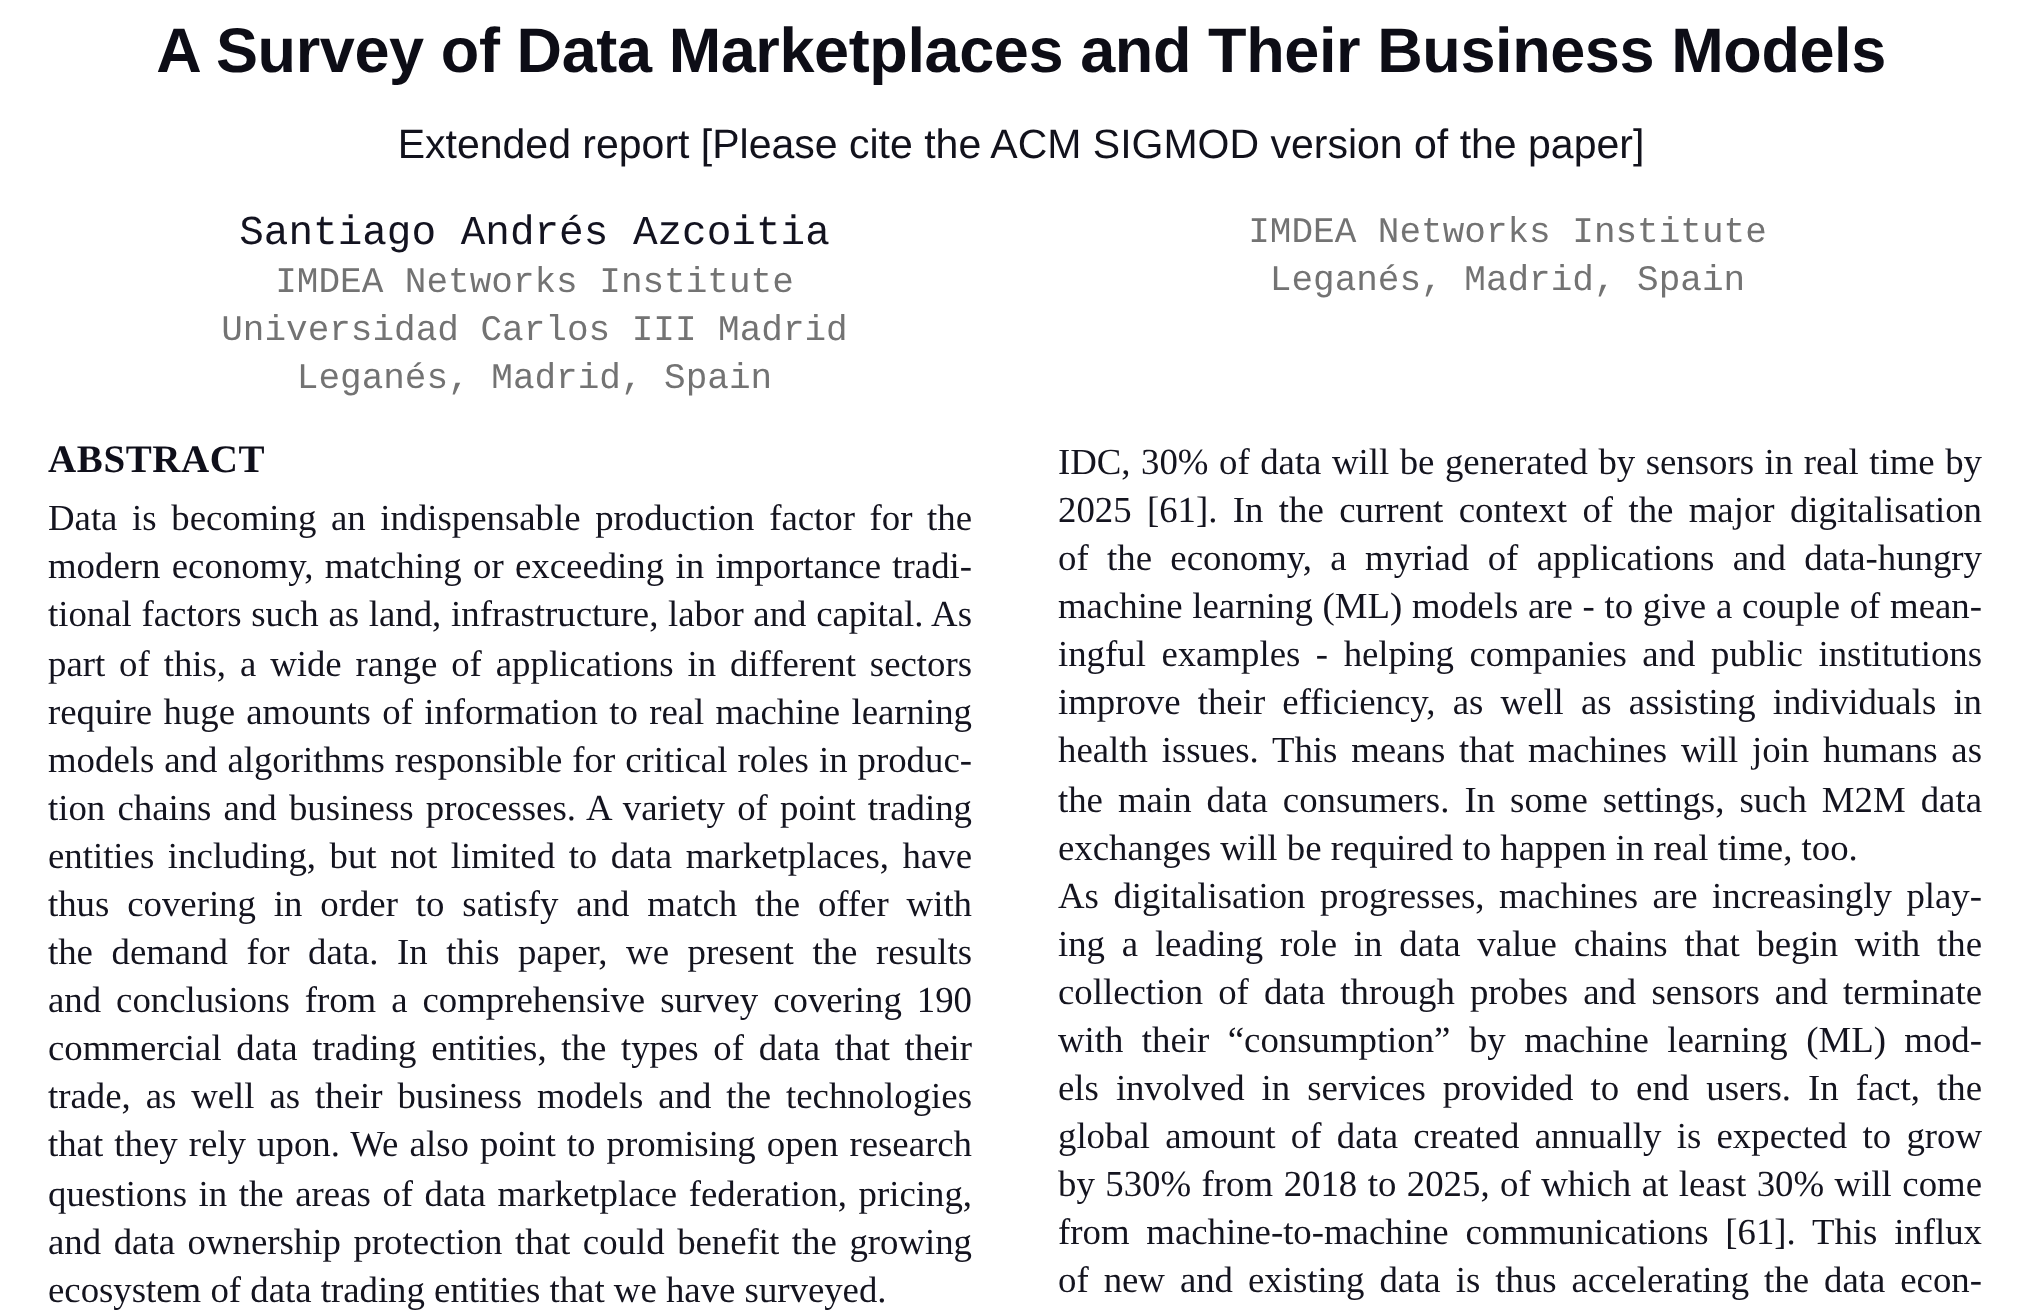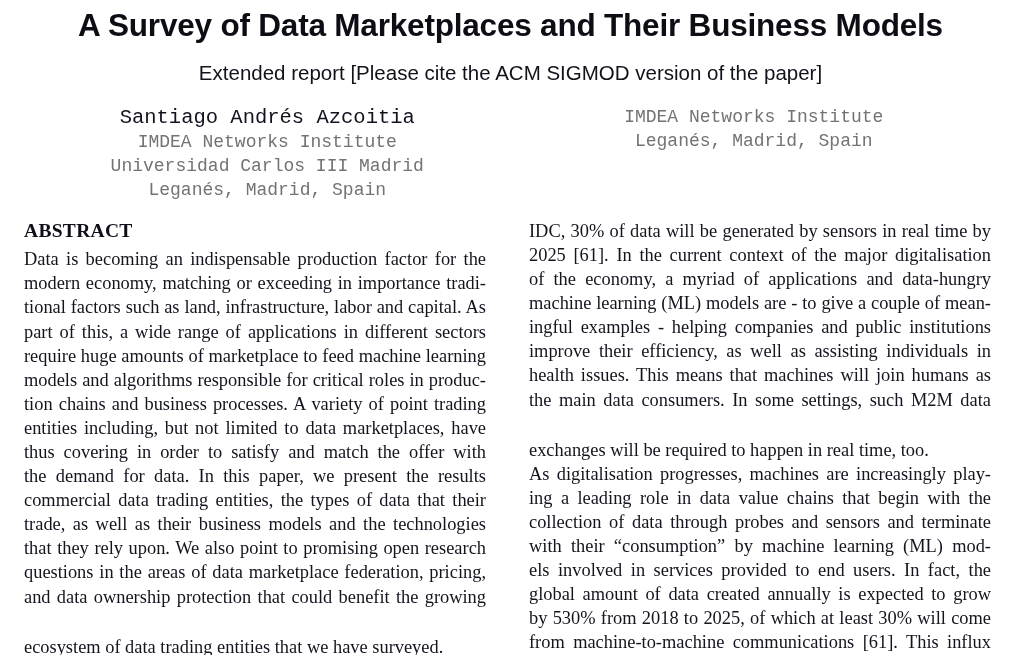--- a/index.html
+++ b/index.html
@@ -101,21 +101,20 @@
   }
   
   .body-line.just {
     white-space: normal;
     text-align: justify;
     text-align-last: justify;
   }
   .body-line.last {
     text-align: left;
     text-align-last: left;
-    margin-top: 26px;
   }
   .col-right .body-line { }
 </style>
 </head>
 <body>
 
 <div class="page">
 
   <div class="title-block">
     <h1 class="paper-title">A Survey of Data Marketplaces and Their Business Models</h1>
@@ -136,26 +135,27 @@
   </div>
 
   <div class="columns">
 
     <div class="col col-left">
       <div class="section-head">ABSTRACT</div>
       <div class="body-line just">Data is becoming an indispensable production factor for the</div>
       <div class="body-line just">modern economy, matching or exceeding in importance tradi-</div>
       <div class="body-line just">tional factors such as land, infrastructure, labor and capital. As</div>
       <div class="body-line just">part of this, a wide range of applications in different sectors</div>
-      <div class="body-line just">require huge amounts of marketplace to feed machine learning</div>
+      <div class="body-line just">require huge amounts of information to real machine learning</div>
       <div class="body-line just">models and algorithms responsible for critical roles in produc-</div>
       <div class="body-line just">tion chains and business processes. A variety of point trading</div>
       <div class="body-line just">entities including, but not limited to data marketplaces, have</div>
       <div class="body-line just">thus covering in order to satisfy and match the offer with</div>
       <div class="body-line just">the demand for data. In this paper, we present the results</div>
+      <div class="body-line just">and conclusions from a comprehensive survey covering 190</div>
       <div class="body-line just">commercial data trading entities, the types of data that their</div>
       <div class="body-line just">trade, as well as their business models and the technologies</div>
       <div class="body-line just">that they rely upon. We also point to promising open research</div>
       <div class="body-line just">questions in the areas of data marketplace federation, pricing,</div>
       <div class="body-line just">and data ownership protection that could benefit the growing</div>
       <div class="body-line just last">ecosystem of data trading entities that we have surveyed.</div>
     </div>
 
     <div class="col col-right">
       <div class="body-line just">IDC, 30% of data will be generated by sensors in real time by</div>

